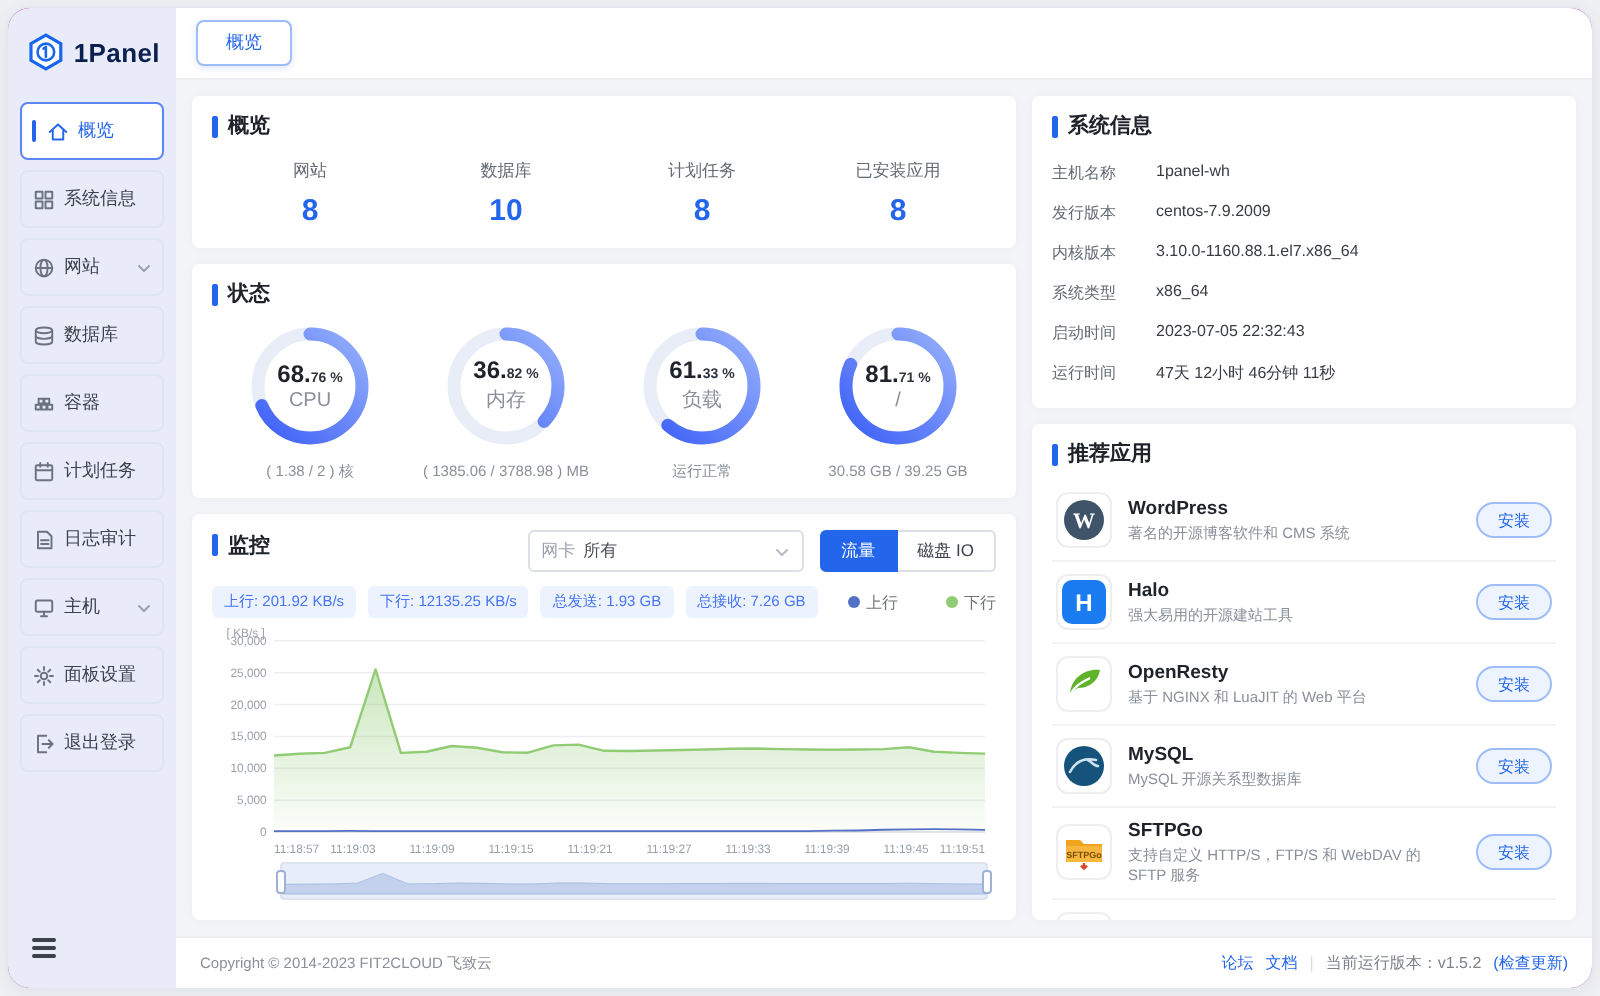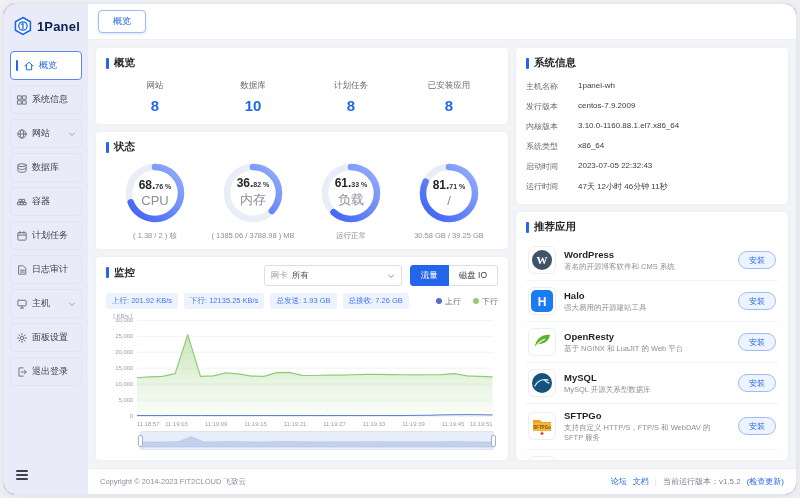--- a/index.html
+++ b/index.html
@@ -38,40 +38,40 @@
   .stat{flex:1;text-align:center;}
   .stat .s-label{font-size:8.5px;color:#646a73;}
   .stat .s-value{font-size:15px;font-weight:bold;color:#2466eb;margin-top:5px;cursor:pointer;}
   
   .gauges{display:flex;padding:2px 0 0;}
   .gauge{flex:1;display:flex;flex-direction:column;align-items:center;}
   .gwrap{position:relative;width:62px;height:62px;}
   .gcenter{position:absolute;inset:0;display:flex;flex-direction:column;align-items:center;justify-content:center;}
   .gval{color:#1f2329;font-weight:bold;font-size:12px;line-height:1;}
   .gval small{font-size:7px;font-weight:bold;color:#30343c;}
-  .glabel{font-size:13px;color:#8a8f99;margin-top:2px;}
+  .glabel{font-size:10px;color:#8a8f99;margin-top:2px;}
   .gsub{font-size:7.5px;color:#8a8f99;margin-top:7px;white-space:nowrap;}
   
   .monitor{flex:1;display:flex;flex-direction:column;min-height:0;}
   .monitor-head{display:flex;align-items:center;justify-content:space-between;}
   .monitor-controls{display:flex;align-items:center;gap:8px;}
   .select{width:138px;height:21px;border:1px solid #dcdfe6;border-radius:3px;background:#fff;display:flex;
     align-items:center;padding:0 6px;font-size:8.5px;cursor:pointer;}
   .select .pfx{color:#9aa0ad;margin-right:4px;}
   .select .val{color:#4a4f59;}
   .select .sel-chev{margin-left:auto;color:#b8bdc7;display:flex;}
   .btn-group{display:flex;}
   .bg-btn{font-size:8.5px;height:21px;padding:0 10px;border:1px solid #dcdfe6;background:#fff;color:#3c414c;cursor:pointer;}
   .bg-btn:first-child{border-radius:3px 0 0 3px;}
   .bg-btn:last-child{border-radius:0 3px 3px 0;border-left:none;}
   .bg-btn.active{background:#2466eb;border-color:#2466eb;color:#fff;}
   .tags-row{display:flex;align-items:center;justify-content:space-between;margin:7px 0 2px;}
   .tags{display:flex;gap:6px;}
   .tag{background:#edf3fe;color:#4574f5;font-size:7.5px;padding:3px 6px;border-radius:3px;white-space:nowrap;}
-  .legend{display:flex;gap:12px;font-size:8px;color:#71757e;align-items:flex-start;}
+  .legend{display:flex;gap:24px;font-size:8px;color:#71757e;align-items:flex-start;}
   .legend .dot{display:inline-block;width:6px;height:6px;border-radius:50%;margin-right:3px;vertical-align:0;}
   .legend-item{cursor:pointer;}
   #chart{width:100%;height:126px;display:block;}
   .slider{position:relative;height:20px;margin:2px 4px 2px 34px;border:1px solid #dde3ef;border-radius:2px;background:#f4f8fd;}
   .slider svg{position:absolute;inset:0;width:100%;height:100%;}
   .dz-overlay{position:absolute;inset:0;background:rgba(84,112,198,.08);}
   .handle{position:absolute;top:3px;width:5px;height:12px;background:#fff;border:1px solid #9db2d6;border-radius:2px;cursor:ew-resize;z-index:2;}
   .handle.left{left:-3px;}  .handle.right{right:-3px;}
   
   .si-row{display:flex;padding:4.5px 0;font-size:8px;}

